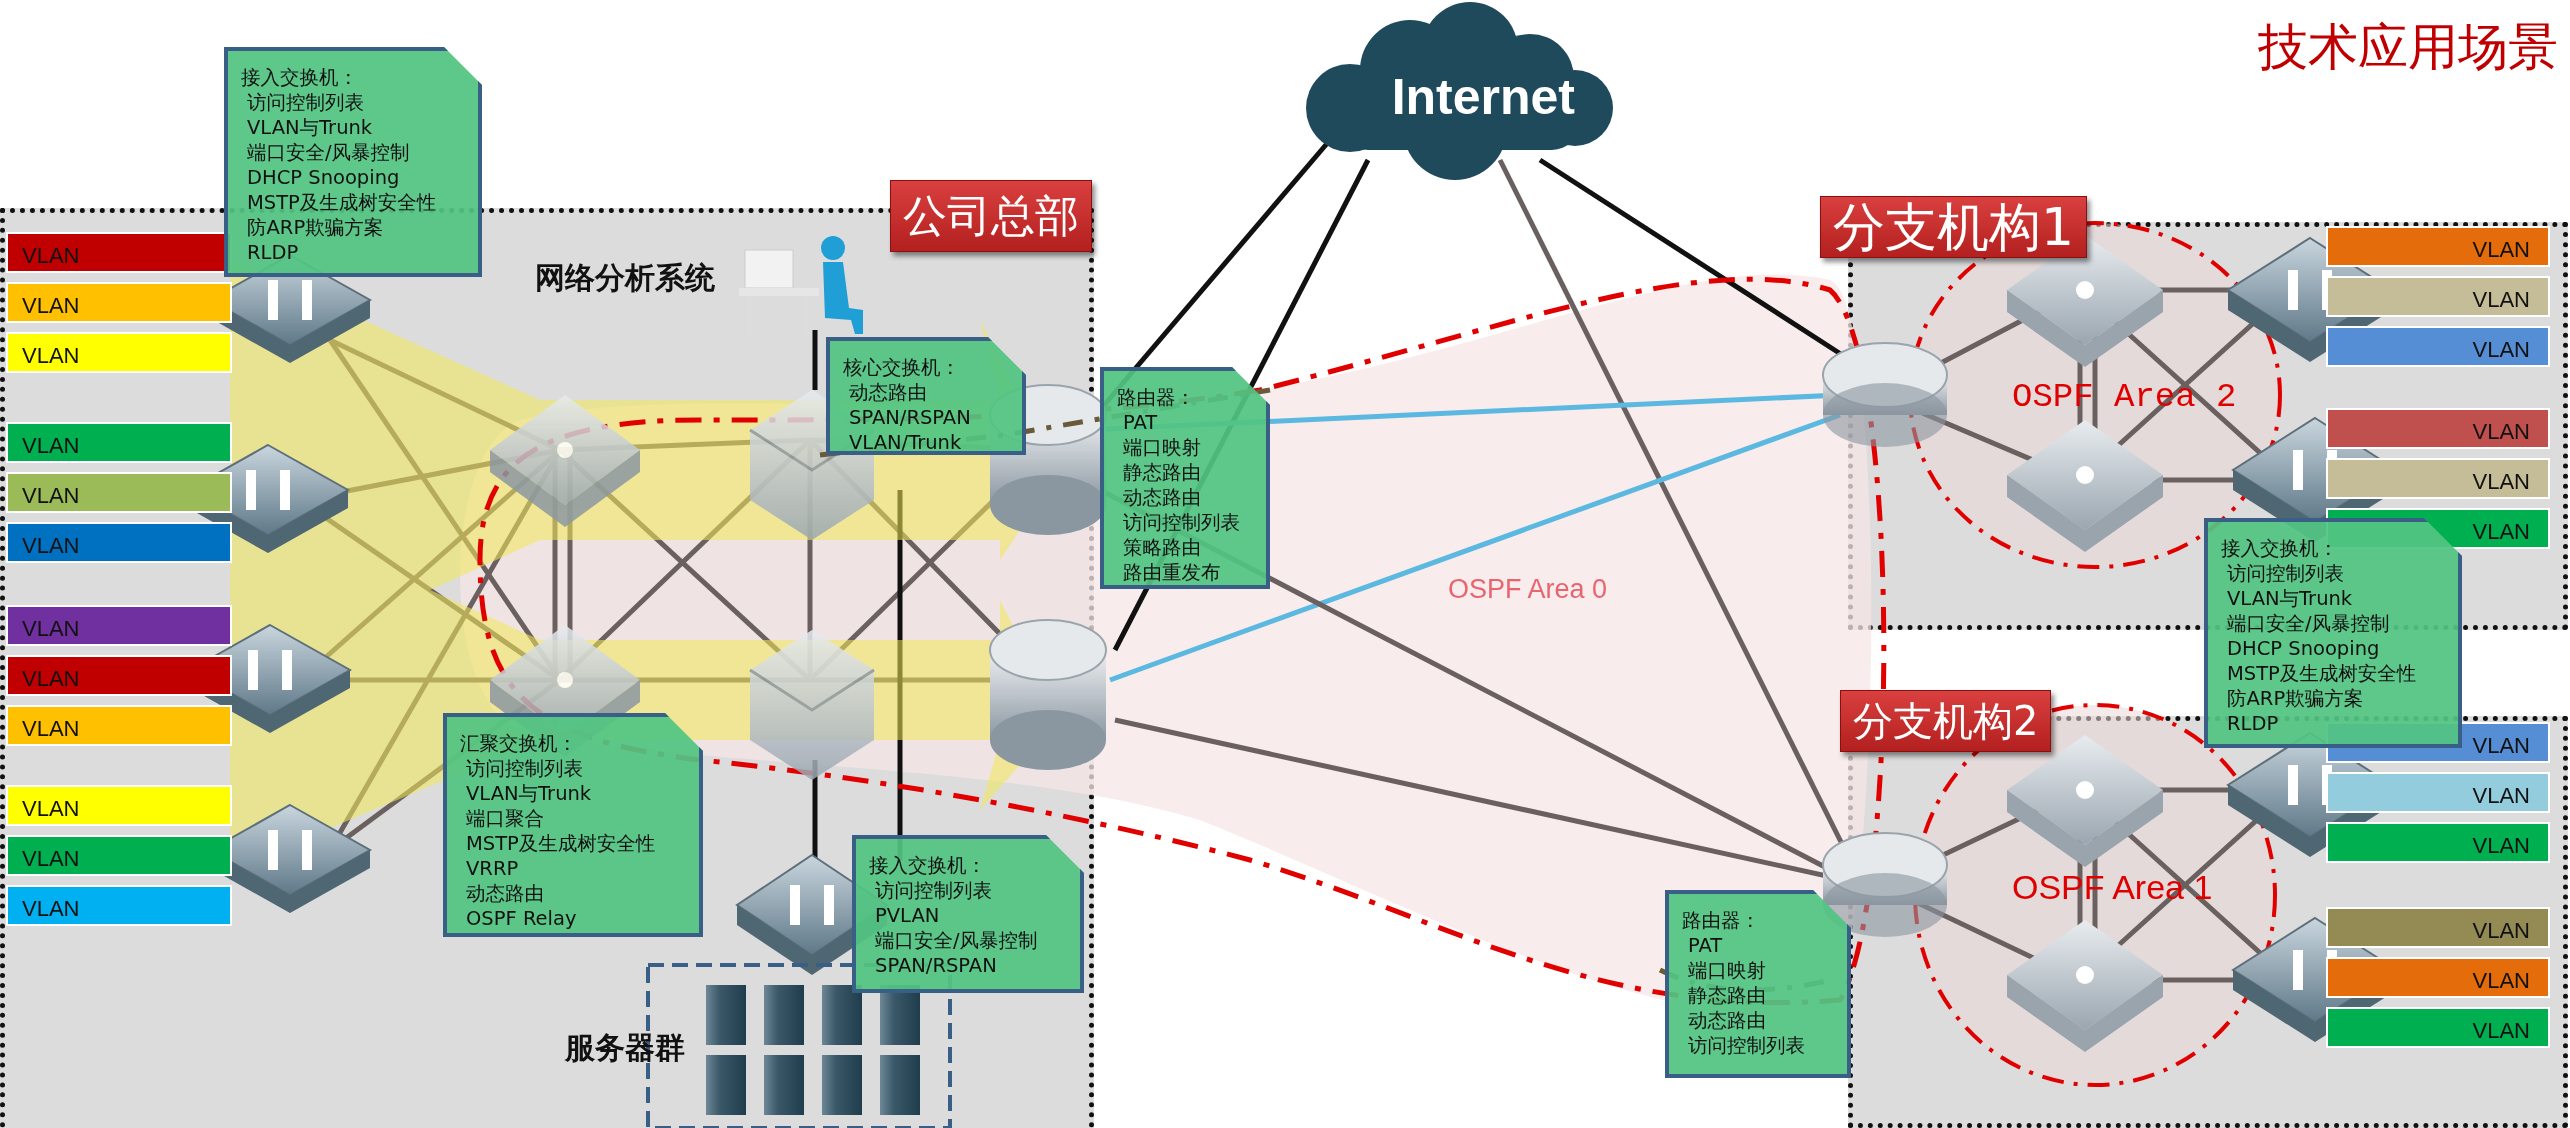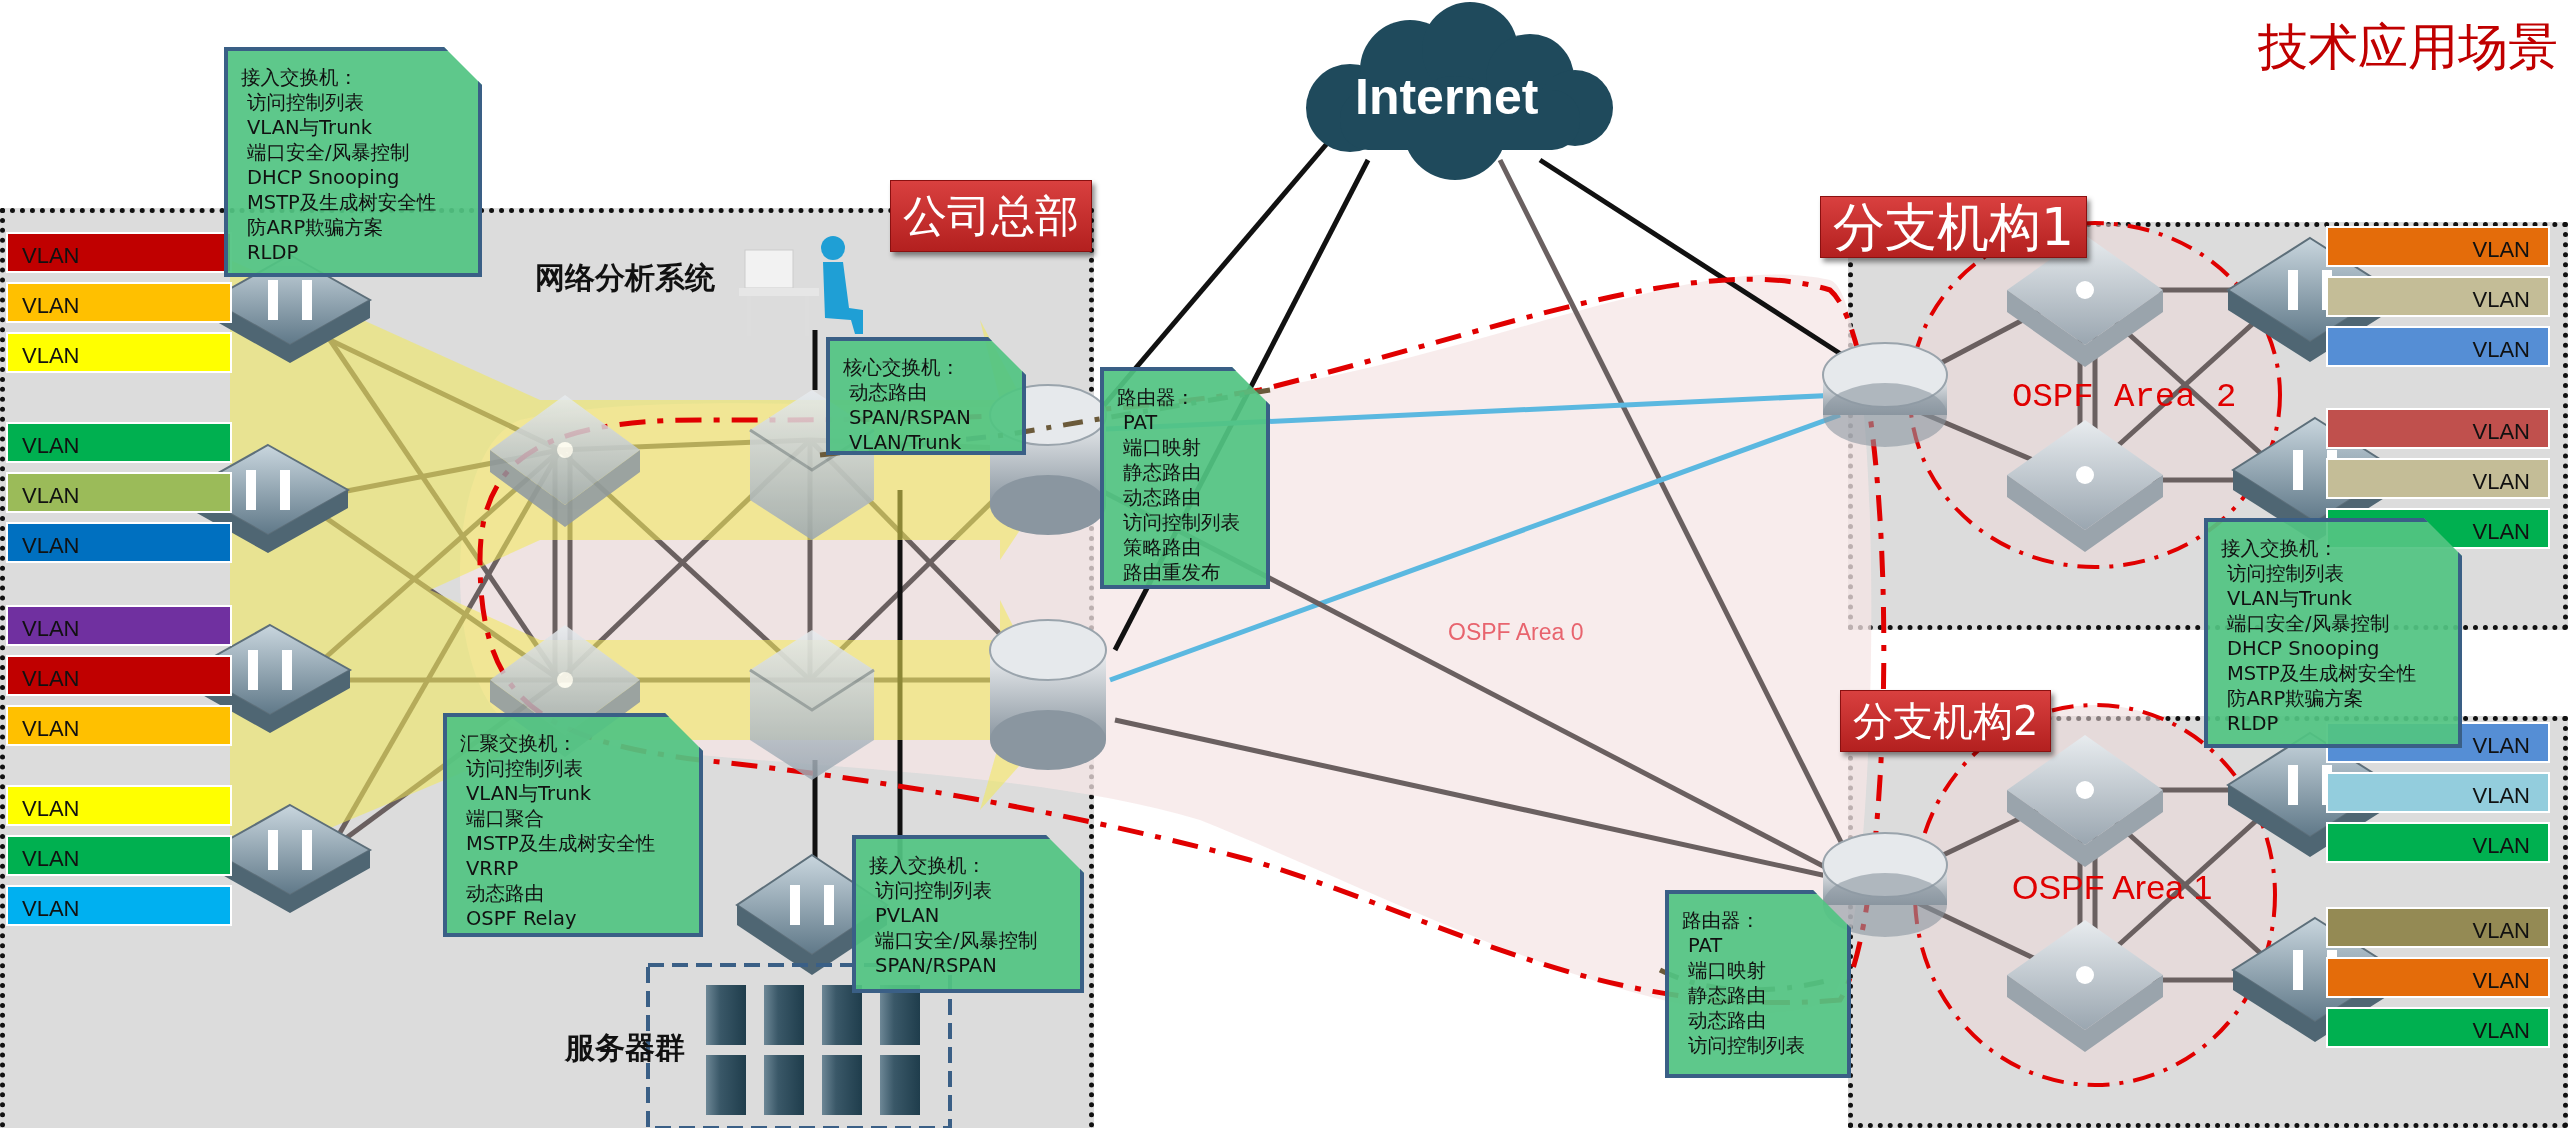--- a/index.html
+++ b/index.html
@@ -12,21 +12,21 @@
   .vlan{position:absolute;height:41px;box-sizing:border-box;border:2px solid #fff;font-family:"Liberation Sans",sans-serif;font-size:22px;color:#111;line-height:44px;}
   .vlan.left{left:6px;width:226px;padding-left:14px;}
   .vlan.right{left:2326px;width:224px;text-align:right;padding-right:18px;}
   .note{position:absolute;background:rgba(82,196,130,0.93);border:4px solid #3a5f86;box-sizing:border-box;font-family:"DejaVu Sans",sans-serif;font-size:19.5px;line-height:25px;color:#111;padding:14px 8px 6px 13px;clip-path:polygon(0 0,calc(100% - 38px) 0,100% 38px,100% 100%,0 100%);}
   .note .item{display:block;padding-left:6px;white-space:nowrap;}
   .note .ttl{display:block;white-space:nowrap;}
   .site-label{position:absolute;background:linear-gradient(#d9403f,#b3201f);color:#fff;font-family:"DejaVu Sans",sans-serif;font-size:44px;line-height:70px;padding:0 12px;box-shadow:3px 4px 5px rgba(0,0,0,0.45);border:1px solid #8a1010;white-space:nowrap;}
   .bold-label{position:absolute;font-family:"DejaVu Sans",sans-serif;font-weight:bold;font-size:30px;color:#111;white-space:nowrap;}
   .ospf{position:absolute;font-family:"Liberation Sans",sans-serif;white-space:nowrap;}
   #page-title{position:absolute;left:2258px;top:14px;font-family:"DejaVu Sans",sans-serif;font-size:50px;color:#c00000;white-space:nowrap;}
-  #internet-text{position:absolute;left:1355px;top:68px;width:220px;text-align:left;font-family:"Liberation Sans",sans-serif;font-weight:bold;font-size:50px;color:#ffffff;}
+  #internet-text{position:absolute;left:1355px;top:68px;width:220px;text-align:right;font-family:"Liberation Sans",sans-serif;font-weight:bold;font-size:50px;color:#ffffff;}
 </style>
 </head>
 <body>
 
 <div class="region" id="hq-region"></div>
 <div class="region" id="br1-region"></div>
 <div class="region" id="br2-region"></div>
 
 <svg id="net" width="2570" height="1128" viewBox="0 0 2570 1128">
   <defs>
@@ -277,21 +277,21 @@
 
 <div id="internet-text">Internet</div>
 
 <div class="site-label" style="left:890px;top:180px;">公司总部</div>
 <div class="site-label" style="left:1820px;top:196px;font-size:52px;line-height:60px;">分支机构1</div>
 <div class="site-label" style="left:1822px;top:690px;font-size:40px;line-height:60px;margin-left:18px;">分支机构2</div>
 
 <div class="bold-label" style="left:535px;top:258px;">网络分析系统</div>
 <div class="bold-label" style="left:565px;top:1028px;">服务器群</div>
 
-<div class="ospf" style="left:1448px;top:619px;font-size:23px;color:#e8646e;">OSPF Area 0</div>
+<div class="ospf" style="left:1448px;top:574px;font-size:27px;color:#e8646e;">OSPF Area 0</div>
 <div class="ospf" style="left:2012px;top:378px;font-size:34px;color:#e00000;font-family:Liberation Mono, monospace;">OSPF Area 2</div>
 <div class="ospf" style="left:2012px;top:868px;font-size:34px;color:#e00000;">OSPF Area 1</div>
 
 <div id="vlans-left">
     <div class="vlan left" style="top: 232px; background: rgb(192, 0, 0);">VLAN</div>
     <div class="vlan left" style="top: 282px; background: rgb(255, 192, 0);">VLAN</div>
     <div class="vlan left" style="top: 332px; background: rgb(255, 255, 0);">VLAN</div>
     <div class="vlan left" style="top: 422px; background: rgb(0, 176, 80);">VLAN</div>
     <div class="vlan left" style="top: 472px; background: rgb(155, 187, 89);">VLAN</div>
     <div class="vlan left" style="top: 522px; background: rgb(0, 112, 192);">VLAN</div>

